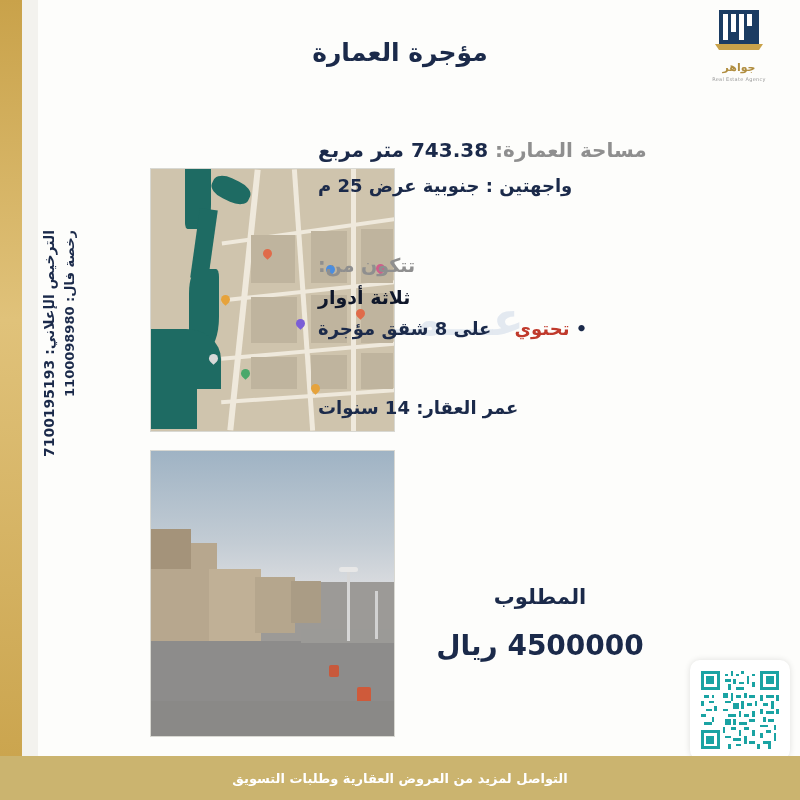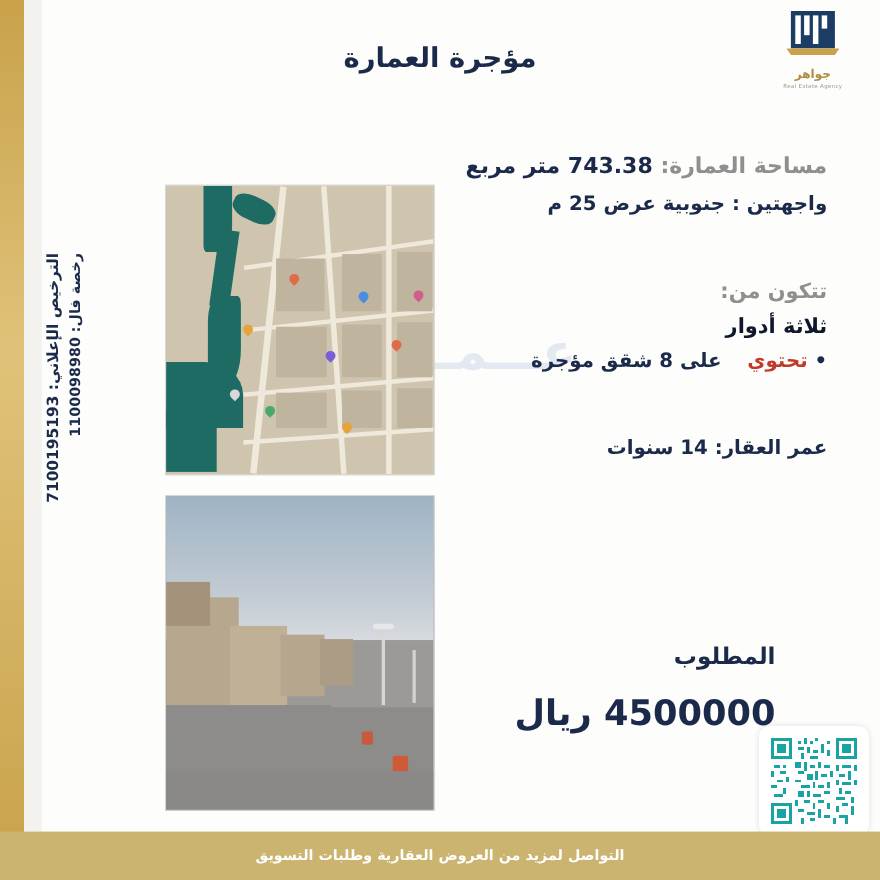--- a/index.html
+++ b/index.html
@@ -64,22 +64,22 @@
   .map-img{
     position:absolute;left:150px;top:168px;width:243px;height:262px;
     border:1px solid #d8d8d2;overflow:hidden;background:#c8bda8;
   }
   .street-img{
     position:absolute;left:150px;top:450px;width:243px;height:285px;
     border:1px solid #d8d8d2;overflow:hidden;background:#9aa4ad;
   }
   
   .right-col{
-    position:absolute;right:48px;top:135px;width:420px;
-    text-align:right;color:#1b2a4a;
+    position:absolute;right:62px;top:135px;width:420px;
+    text-align:left;color:#1b2a4a;
   }
   .line-area{
     font-size:20px;font-weight:bold;line-height:1.5;margin-bottom:6px;
   }
   .line-area .lbl{color:#8f8f8f;}
   .line-area .val{color:#1b2a4a;}
   .faces{
     font-size:18px;font-weight:bold;line-height:1.7;
   }
   .gap{height:52px;}
@@ -90,25 +90,25 @@
     font-size:19px;font-weight:bold;color:#0f172a;margin-bottom:10px;
   }
   .apts{
     font-size:18px;font-weight:bold;color:#1b2a4a;
   }
   .apts .hl{color:#c0392b;margin-left:17px;}
   .age{
     font-size:18px;font-weight:bold;color:#1b2a4a;margin-top:58px;
   }
   .price-block{
-    position:absolute;right:95px;top:585px;width:330px;text-align:right;
+    position:absolute;right:95px;top:585px;width:330px;text-align:center;
     color:#1b2a4a;
   }
   .price-label{font-size:21px;font-weight:bold;margin-bottom:6px;}
-  .price-value{font-size:32px;font-weight:bold;margin-top:20px;}
+  .price-value{font-size:28px;font-weight:bold;margin-top:20px;}
   
   .watermark{
     position:absolute;left:355px;top:292px;
     font-size:46px;font-weight:bold;color:#dfe6ef;opacity:.85;
     letter-spacing:2px;pointer-events:none;
   }
   
   .footer{
     position:absolute;left:0;bottom:0;width:800px;height:44px;
     background:#cbb46f;

